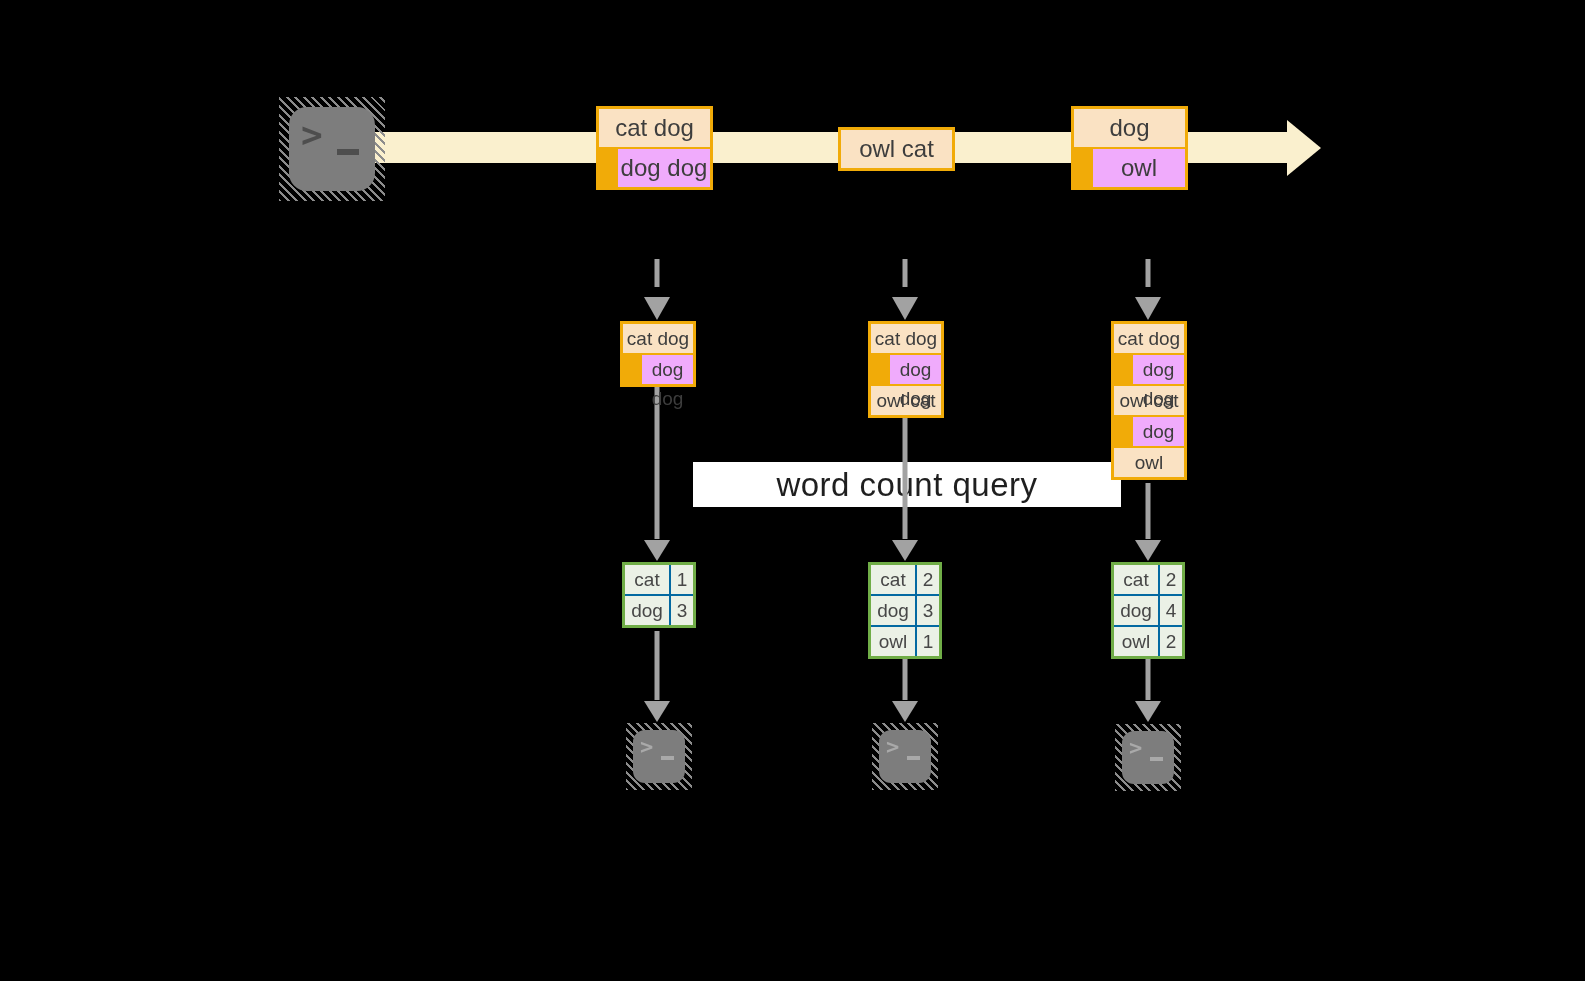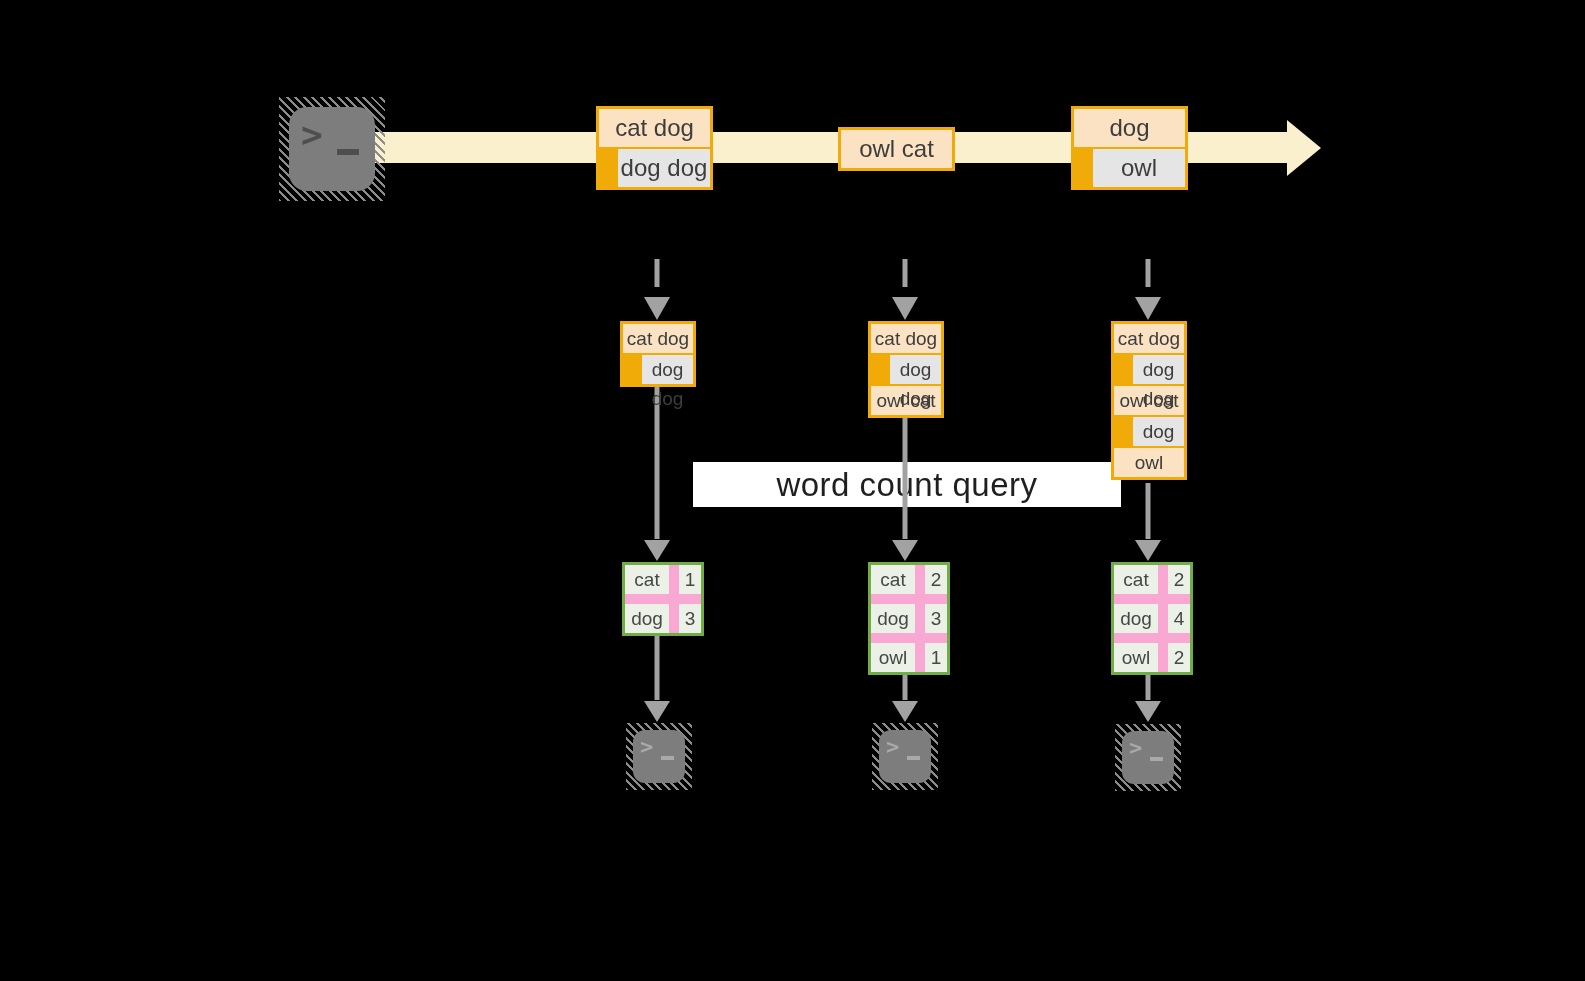--- a/index.html
+++ b/index.html
@@ -25,32 +25,32 @@
   .gt{position:absolute;font-family:"DejaVu Sans Mono",monospace;font-weight:bold;line-height:1;}
   .term-big .gt{left:12px;top:10px;font-size:36px;color:#4e4e4e;}
   .dash{position:absolute;}
   .term-big .dash{left:48px;top:42px;width:22px;height:6px;background:#4e4e4e;}
   .term-small .gt{left:7px;top:6px;font-size:22px;color:#a9a9a9;}
   .term-small .dash{left:28px;top:26px;width:13px;height:4px;background:#a9a9a9;}
 
   
   .obox{position:absolute;z-index:3;border:3px solid #f1ab08;background:#f1ab08;}
   .obox .row{display:block;text-align:center;color:#3d3d3d;}
-  .obox .r-dark{background:#fae2c3;} .obox .r-light{background:#e5e5e5;margin-left:19px;}
+  .obox .r-dark{background:#fae2c3;} .obox .r-light{background:#f0abfc;margin-left:19px;}
   .obox .row + .row{margin-top:2px;}
   .ebox{width:111px;}
   .ebox .row{height:38px;line-height:38px;font-size:24px;}
   .e1{left:596px;top:106px;} .e2{left:838px;top:127px;} .e3{left:1071px;top:106px;}
   .sbox{width:70px;}
   .sbox .row{height:29px;line-height:29px;font-size:19px;}
   .s1{left:620px;top:321px;} .s2{left:868px;top:321px;} .s3{left:1111px;top:321px;}
 
   
-  .gtable{position:absolute;z-index:3;border:3px solid #70ad47;background:#f9a8d4;
-          display:grid;grid-template-columns:44px 22px;gap:10px;}
+  .gtable{position:absolute;z-index:3;border:3px solid #70ad47;background:#0369a1;
+          display:grid;grid-template-columns:44px 22px;gap:2px;}
   .gtable .cell{background:#ebf1e6;height:29px;line-height:29px;font-size:19px;
                 text-align:center;color:#474747;}
   .g1{left:622px;top:562px;} .g2{left:868px;top:562px;} .g3{left:1111px;top:562px;}
 
   
   .qband{position:absolute;left:693px;top:462px;width:428px;height:45px;background:#ffffff;
          z-index:0;display:flex;align-items:center;justify-content:center;}
   .qband span{font-size:33px;color:#1f1f1f;letter-spacing:.5px;}
 
   

